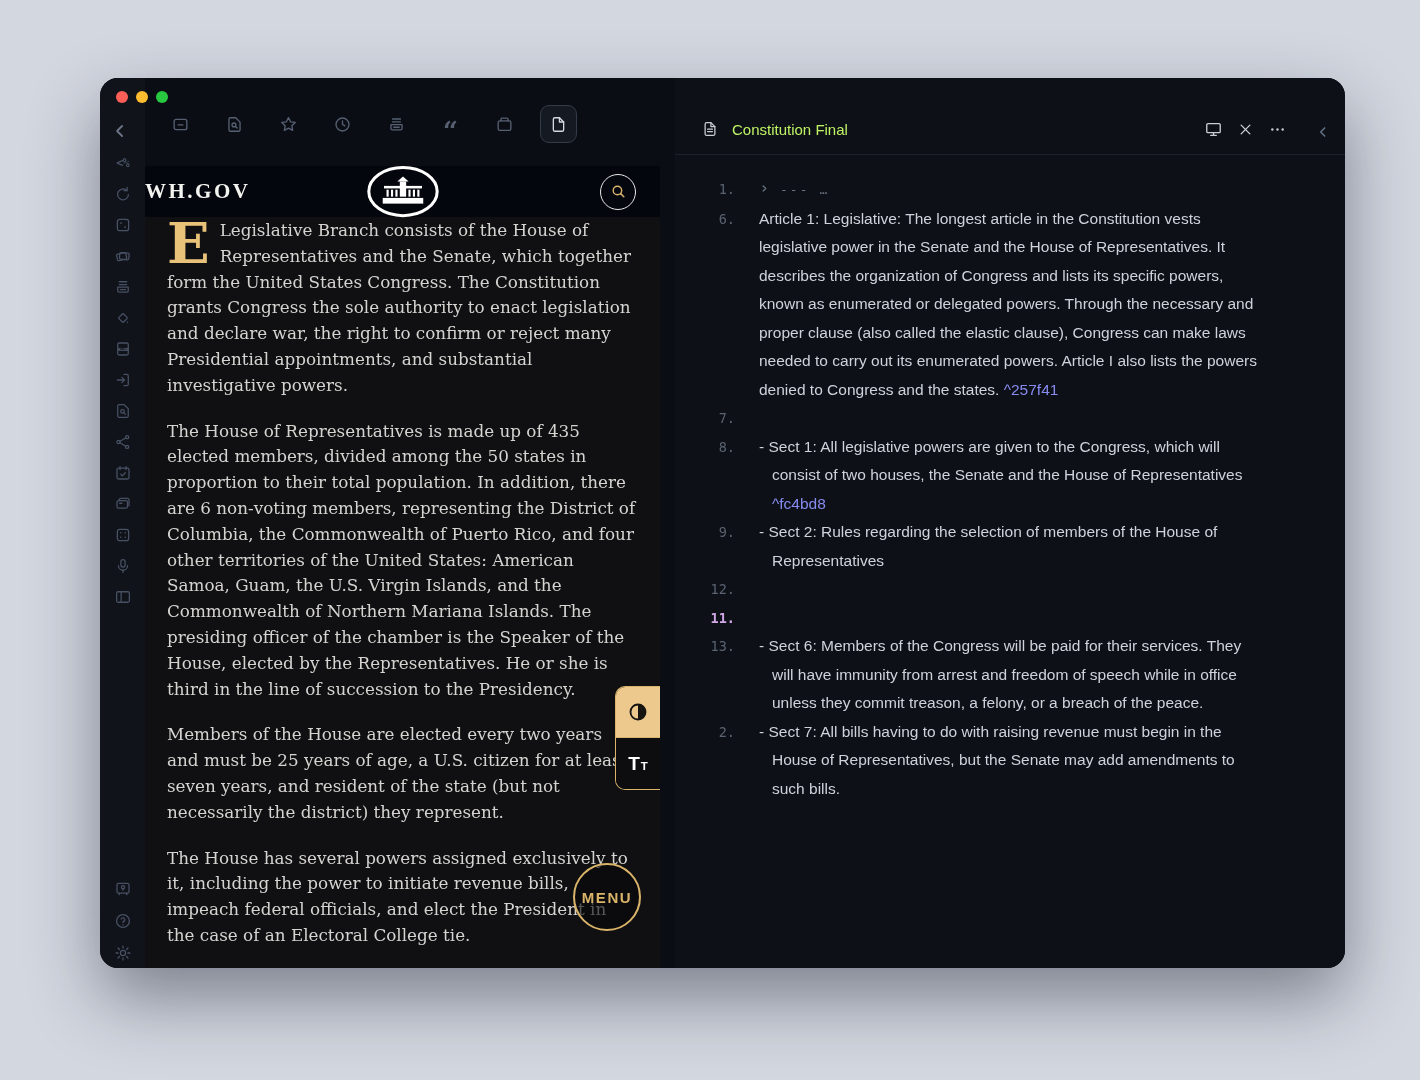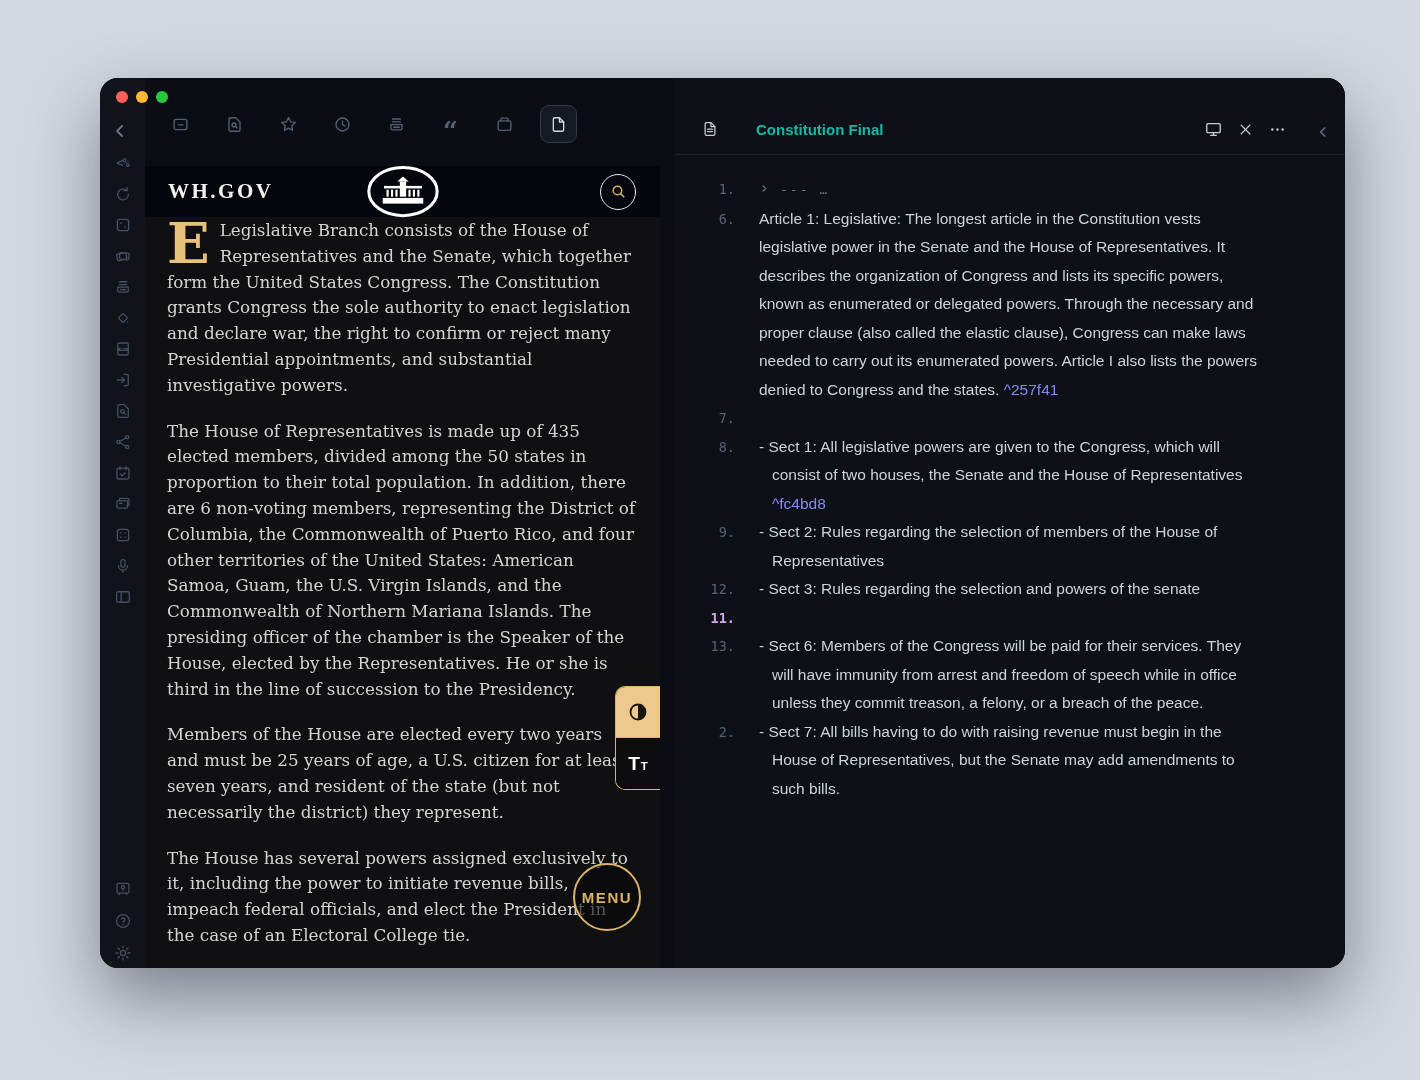--- a/index.html
+++ b/index.html
@@ -30,21 +30,21 @@
   
   .toolbar{position:absolute;left:62px;top:27px;display:flex;align-items:center;gap:17px;z-index:5;}
   .tbtn{width:37px;height:38px;border-radius:9px;display:flex;align-items:center;justify-content:center;color:#566072;cursor:pointer;}
   .tbtn svg{width:19px;height:19px;}
   .tbtn.active{border:1px solid #343b48;background:#151922;color:#d4d9e2;}
   .qicon{font-family:"DejaVu Serif",serif;font-size:26px;line-height:10px;font-weight:700;transform:translateY(7px);}
 
   
   .webview{position:absolute;left:45px;top:88px;width:515px;height:802px;background:var(--web);overflow:hidden;}
   .whheader{position:absolute;left:0;top:0;width:100%;height:51px;background:#04060d;z-index:6;display:flex;align-items:center;}
-  .whlogo-word{font-family:"Liberation Serif",serif;font-weight:700;font-size:21px;letter-spacing:2.5px;color:#f3f3f0;margin-left:23px;}
+  .whlogo-word{font-family:"Liberation Serif",serif;font-weight:700;font-size:21px;letter-spacing:2.5px;color:#f3f3f0;}
   .whseal{position:absolute;left:50%;top:50%;transform:translate(-50%,-50%);width:76px;height:54px;color:#fff;}
   .whsearch{position:absolute;right:24px;top:50%;transform:translateY(-50%);width:36px;height:36px;border:1.6px solid #e8e8e8;border-radius:50%;display:flex;align-items:center;justify-content:center;color:var(--gold);cursor:pointer;background:#05070e;}
   .whsearch svg{width:17px;height:17px;}
   .article{position:absolute;left:0;top:51px;width:100%;padding:1px 22px 0 22px;
     font-family:"DejaVu Serif","Liberation Serif",serif;font-size:16.8px;line-height:25.8px;color:var(--serif-text);}
   .article p{margin:0 0 20px 0;}
   .dropcap{float:left;font-size:56px;line-height:42px;padding:4px 10px 0 0;color:#e9c279;font-weight:700;}
 
   
   .pill{position:absolute;right:0;top:520px;width:45px;border:1.5px solid var(--gold);border-right:none;border-radius:10px 0 0 10px;overflow:hidden;z-index:8;}
@@ -56,21 +56,21 @@
   .t-small{font-size:11.5px;font-weight:700;margin-left:1px;transform:translateY(2px);display:inline-block;}
 
   .menu-fab{position:absolute;left:428px;top:697px;width:68px;height:68px;border-radius:50%;border:2.5px solid var(--gold);
     background:rgba(8,8,10,.62);color:var(--gold);display:flex;align-items:center;justify-content:center;
     font-size:15px;font-weight:700;letter-spacing:1.6px;z-index:8;cursor:pointer;}
 
   
   .panel{position:absolute;left:575px;top:0;width:670px;height:890px;background:var(--panel);}
   .panel-header{height:77px;padding:26px 14px 0 26px;display:flex;align-items:center;border-bottom:1px solid #1c212b;}
   .ph-icon{width:18px;height:18px;color:#c9cdd4;margin-right:13px;flex:none;}
-  .ph-title{font-size:15px;color:#14b8a6;font-weight:700;flex:1;margin-left:24px;}
+  .ph-title{font-size:15px;color:#bef264;font-weight:400;flex:1;}
   .ph-actions{display:flex;align-items:center;gap:13px;margin-right:28px;}
   .phbtn{width:19px;height:19px;color:#c9cdd4;cursor:pointer;}
   .ph-collapse{width:16px;height:16px;color:#5f6b80;cursor:pointer;transform:translateY(3px);}
 
   .note-body{padding:20px 0 0 26px;}
   .nrow{display:flex;align-items:flex-start;}
   .ngut{width:34px;flex:none;text-align:right;margin-right:24px;font-family:"DejaVu Sans Mono",monospace;
     font-size:13.5px;line-height:28.5px;color:#5a6372;cursor:pointer;}
   .ngut.act{color:var(--activeNum);font-weight:700;}
   .ncontent{flex:1;max-width:505px;font-size:15.5px;line-height:28.5px;color:var(--note-text);min-height:28.5px;cursor:text;}
@@ -381,21 +381,20 @@
         <div class="nrow">
           <span class="ngut">8.</span>
           <div class="ncontent hang"><span>- Sect 1: All legislative powers are given to the Congress, which will consist of two houses, the Senate and the House of Representatives </span><span class="ref">^fc4bd8</span></div>
         </div>
         <div class="nrow">
           <span class="ngut">9.</span>
           <div class="ncontent hang"><span>- Sect 2: Rules regarding the selection of members of the House of Representatives</span></div>
         </div>
         <div class="nrow">
           <span class="ngut">12.</span>
-          <div class="ncontent hang"><span>- Sect 3: Rules regarding the selection and powers of the senate</span></div>
         </div>
         <div class="nrow">
           <span class="ngut act">11.</span>
         </div>
         <div class="nrow">
           <span class="ngut">13.</span>
           <div class="ncontent hang"><span>- Sect 6: Members of the Congress will be paid for their services. They will have immunity from arrest and freedom of speech while in office unless they commit treason, a felony, or a breach of the peace.</span></div>
         </div>
         <div class="nrow">
           <span class="ngut">2.</span>

